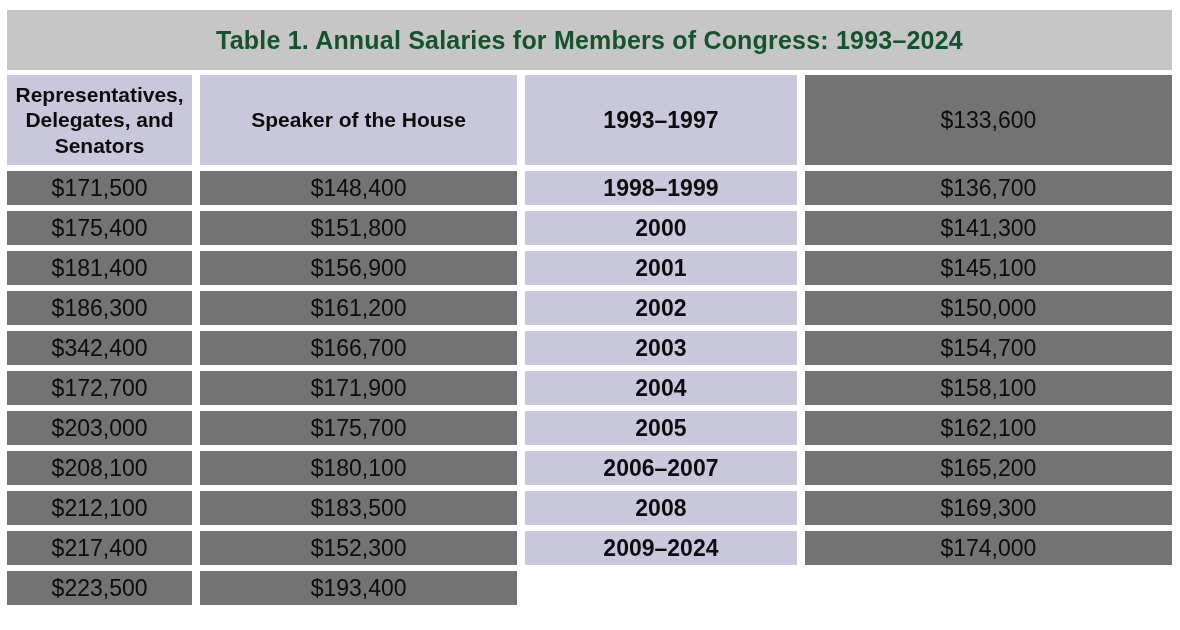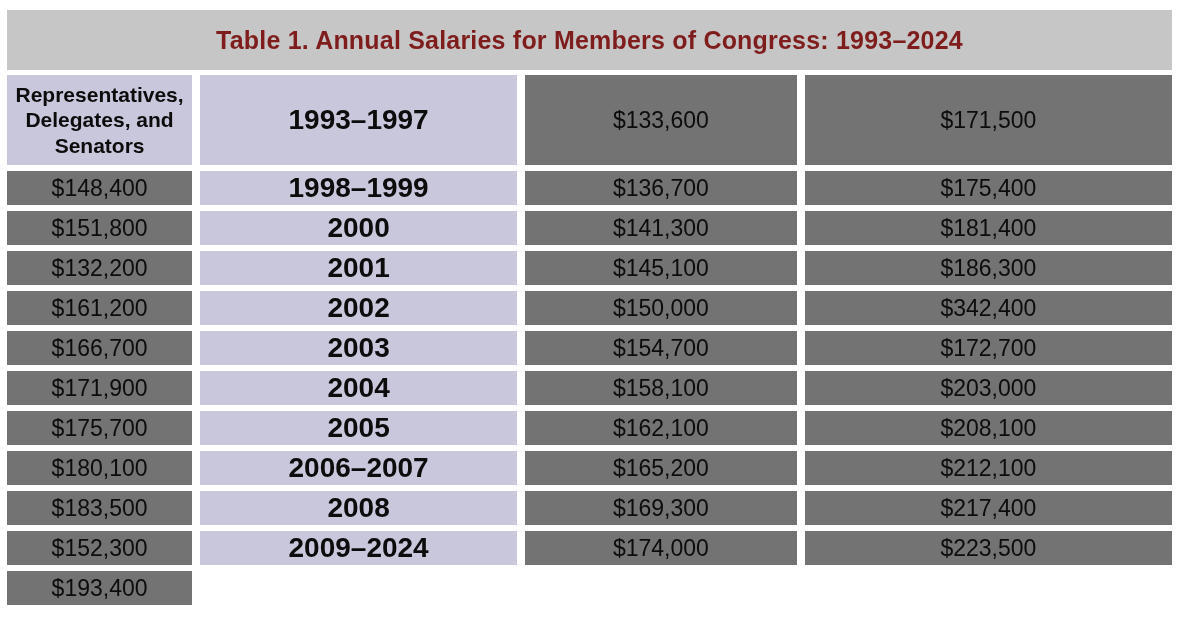--- a/index.html
+++ b/index.html
@@ -24,21 +24,21 @@
   }
   .title-bar {
     background: #c6c6c6;
     height: 60px;
     display: flex;
     align-items: center;
     justify-content: center;
     margin-bottom: 5px;
   }
   .title-text {
-    color: #7f1d1d;
+    color: #14532d;
     font-size: 25px;
     font-weight: bold;
     letter-spacing: 0.2px;
   }
   .salary-grid {
     display: grid;
     grid-template-columns: 184fr 315fr 270fr 365fr;
     grid-template-rows: 90px;
     grid-auto-rows: 34px;
     column-gap: 8px;
@@ -54,45 +54,46 @@
     background: #c9c7dc;
     font-weight: bold;
     font-size: 21px;
     line-height: 1.22;
     white-space: pre-line;
     padding: 0 6px;
   }
   .year-cell {
     background: #c9c7dc;
     font-weight: bold;
-    font-size: 28px;
+    font-size: 23px;
   }
   .value-cell {
     background: #737373;
     font-weight: normal;
     font-size: 23px;
   }
 </style>
 </head>
 <body>
 
 <div class="canvas">
   <div class="content">
 
     <div class="title-bar">
       <span class="title-text">Table 1. Annual Salaries for Members of Congress: 1993–2024</span>
     </div>
 
     <div class="salary-grid">
       <div class="cell header-cell">Representatives,
 Delegates, and Senators</div>
+      <div class="cell header-cell">Speaker of the House</div>
 
     <div style="display: contents;"><div class="cell year-cell">1993–1997</div><div class="cell value-cell">$133,600</div><div class="cell value-cell">$171,500</div><div class="cell value-cell">$148,400</div></div>
         <div style="display: contents;"><div class="cell year-cell">1998–1999</div><div class="cell value-cell">$136,700</div><div class="cell value-cell">$175,400</div><div class="cell value-cell">$151,800</div></div>
-        <div style="display: contents;"><div class="cell year-cell">2000</div><div class="cell value-cell">$141,300</div><div class="cell value-cell">$181,400</div><div class="cell value-cell">$132,200</div></div>
+        <div style="display: contents;"><div class="cell year-cell">2000</div><div class="cell value-cell">$141,300</div><div class="cell value-cell">$181,400</div><div class="cell value-cell">$156,900</div></div>
         <div style="display: contents;"><div class="cell year-cell">2001</div><div class="cell value-cell">$145,100</div><div class="cell value-cell">$186,300</div><div class="cell value-cell">$161,200</div></div>
         <div style="display: contents;"><div class="cell year-cell">2002</div><div class="cell value-cell">$150,000</div><div class="cell value-cell">$342,400</div><div class="cell value-cell">$166,700</div></div>
         <div style="display: contents;"><div class="cell year-cell">2003</div><div class="cell value-cell">$154,700</div><div class="cell value-cell">$172,700</div><div class="cell value-cell">$171,900</div></div>
         <div style="display: contents;"><div class="cell year-cell">2004</div><div class="cell value-cell">$158,100</div><div class="cell value-cell">$203,000</div><div class="cell value-cell">$175,700</div></div>
         <div style="display: contents;"><div class="cell year-cell">2005</div><div class="cell value-cell">$162,100</div><div class="cell value-cell">$208,100</div><div class="cell value-cell">$180,100</div></div>
         <div style="display: contents;"><div class="cell year-cell">2006–2007</div><div class="cell value-cell">$165,200</div><div class="cell value-cell">$212,100</div><div class="cell value-cell">$183,500</div></div>
         <div style="display: contents;"><div class="cell year-cell">2008</div><div class="cell value-cell">$169,300</div><div class="cell value-cell">$217,400</div><div class="cell value-cell">$152,300</div></div>
         <div style="display: contents;"><div class="cell year-cell">2009–2024</div><div class="cell value-cell">$174,000</div><div class="cell value-cell">$223,500</div><div class="cell value-cell">$193,400</div></div>
       </div>
 

